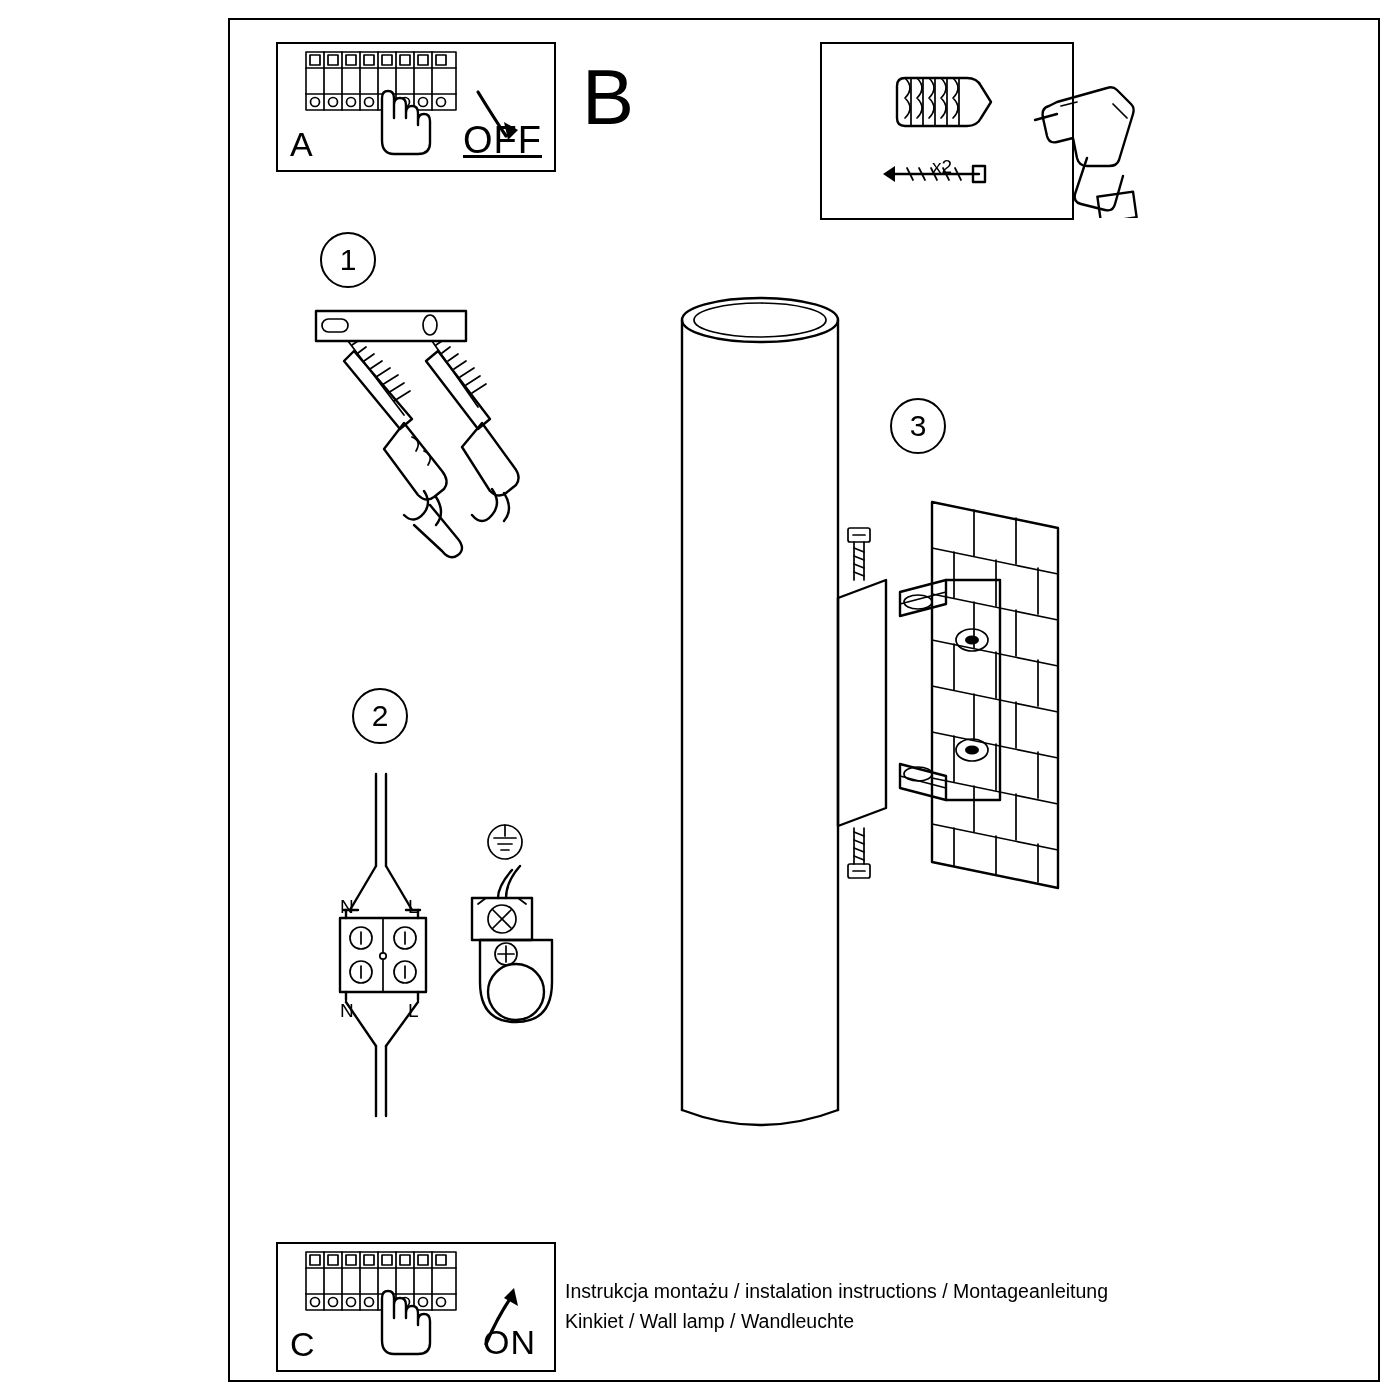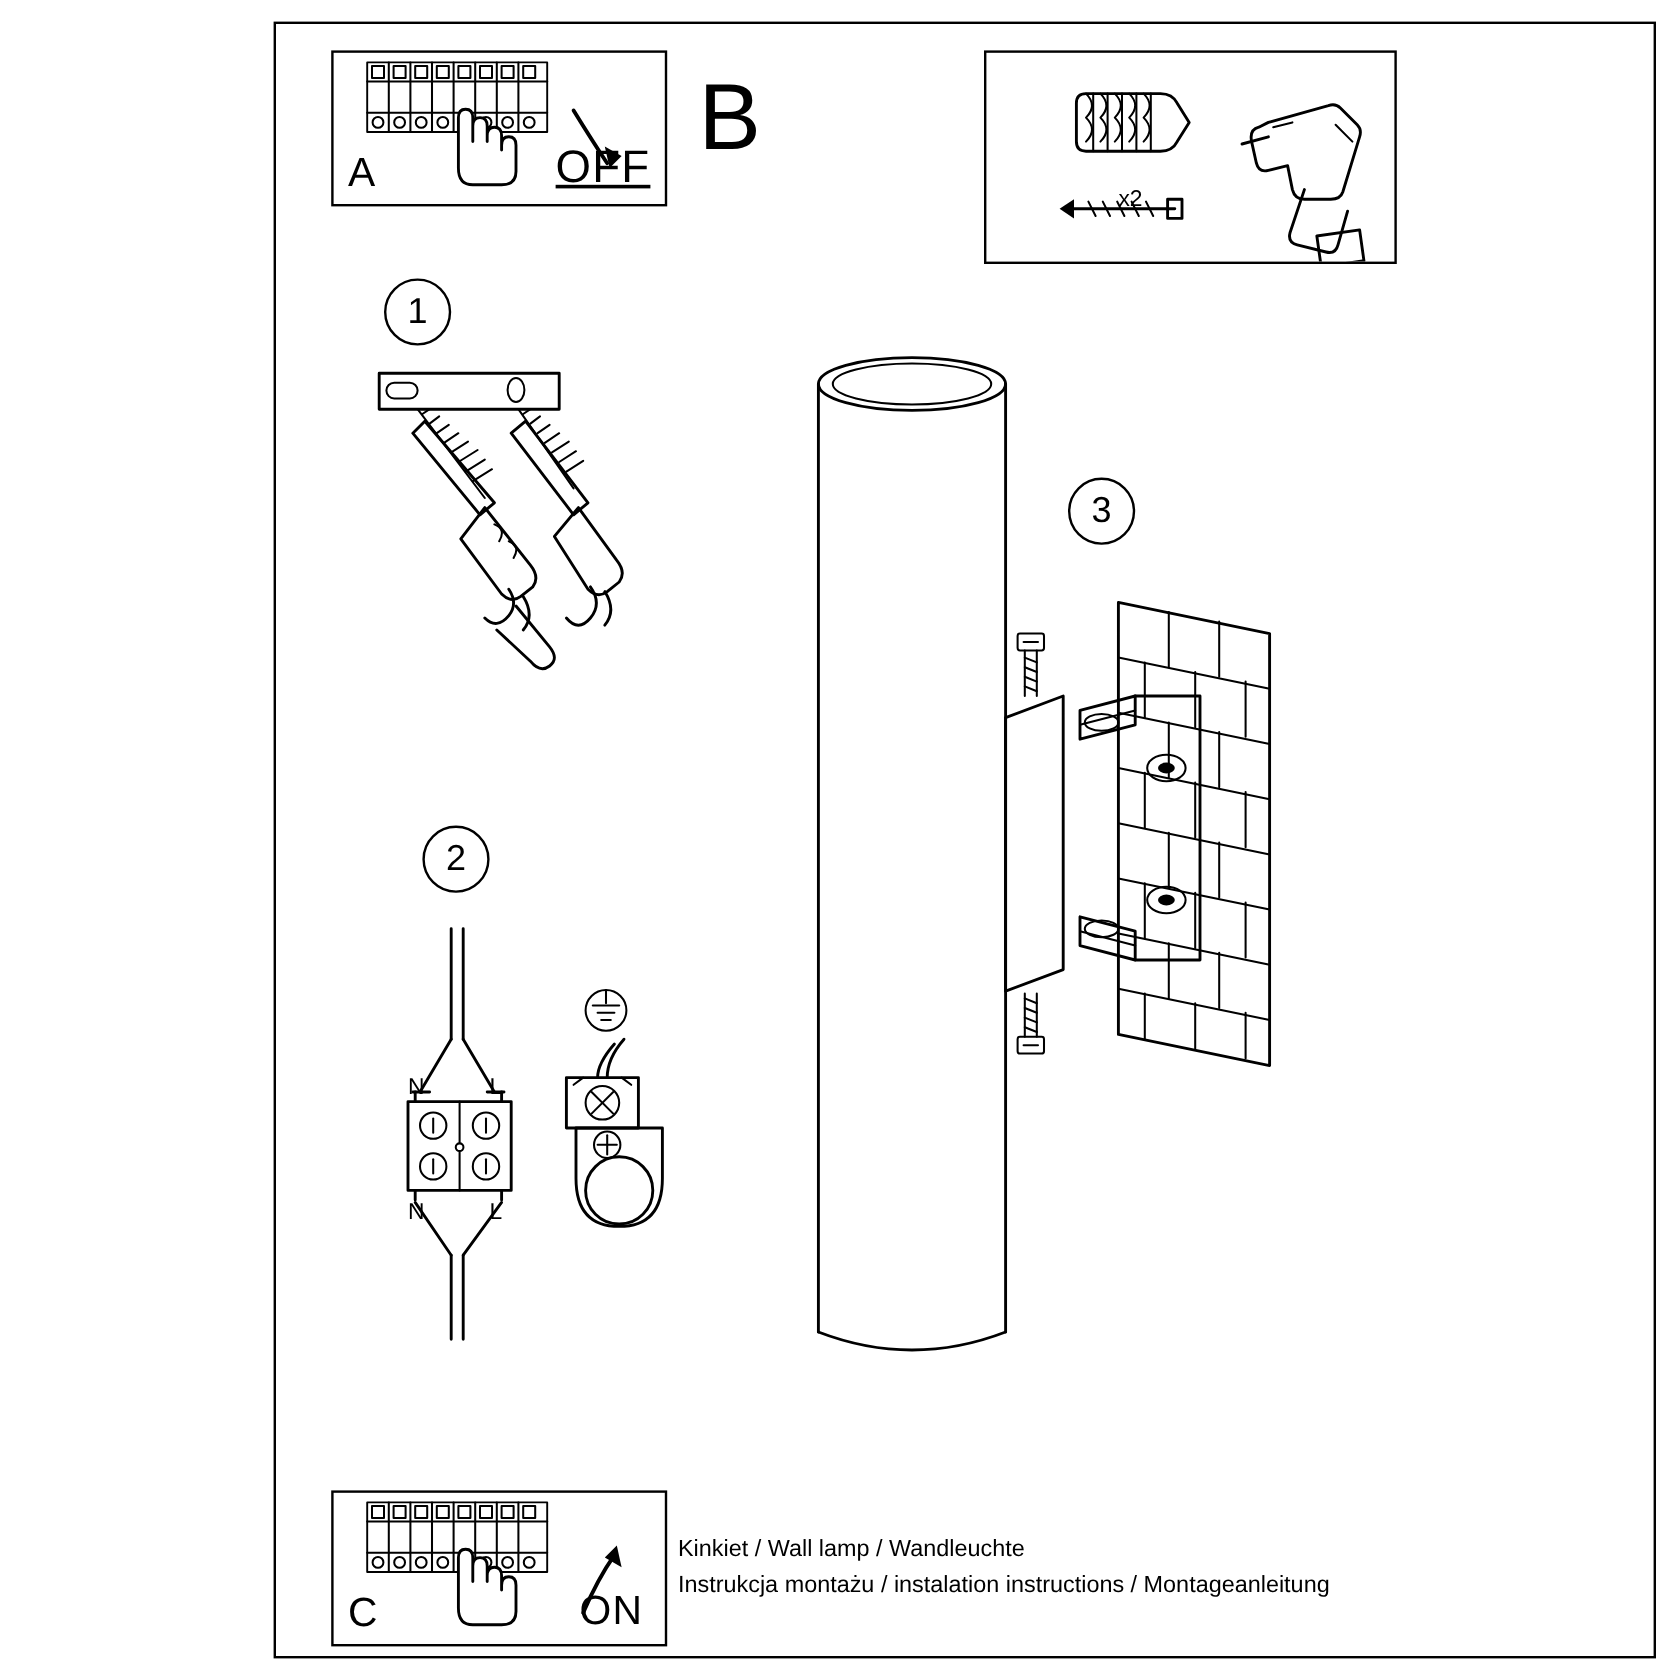--- a/index.html
+++ b/index.html
@@ -14,21 +14,21 @@
 
   
   .panel-c{position:absolute;left:276px;top:1242px;width:280px;height:130px;border:2px solid #000;background:#fff;box-sizing:border-box;}
   .panel-c .letter{position:absolute;left:12px;bottom:6px;font-size:34px;}
   .panel-c .word{position:absolute;right:18px;bottom:8px;font-size:34px;letter-spacing:1px;}
 
   
   .big-b{position:absolute;left:582px;top:58px;font-size:78px;line-height:78px;font-weight:400;}
 
   
-  .panel-tools{position:absolute;left:820px;top:42px;width:344px;height:178px;border:2px solid #000;background:#fff;box-sizing:border-box;padding-left:39px;}
+  .panel-tools{position:absolute;left:820px;top:42px;width:254px;height:178px;border:2px solid #000;background:#fff;box-sizing:border-box;padding-left:39px;}
   .panel-tools .x2{position:absolute;left:110px;top:112px;font-size:19px;}
 
   
   .step{position:absolute;width:56px;height:56px;border:2.5px solid #000;border-radius:50%;display:flex;align-items:center;justify-content:center;font-size:30px;background:#fff;box-sizing:border-box;}
   .step-1{left:320px;top:232px;}
   .step-2{left:352px;top:688px;}
   .step-3{left:890px;top:398px;}
 
   
   .tlabel{position:absolute;font-size:19px;}
@@ -304,17 +304,17 @@
                  q0 -7 -6 -7 q-6 0 -6 7 z" fill="#fff"></path>
       </g>
       <path class="s3" d="M208 100 q12 -28 26 -48" fill="none"></path>
       <path class="fillb" d="M236 44 l4 18 l-14 -8 z"></path>
     </svg>
     <div class="letter">C</div>
     <div class="word">ON</div>
   </div>
 
   <div class="caption">
+    <div>Instrukcja montażu / instalation instructions / Montageanleitung</div>
     <div>Kinkiet / Wall lamp / Wandleuchte</div>
-    <div>Instrukcja montażu / instalation instructions / Montageanleitung</div>
   </div>
 
 </div>
 
 </body></html>

